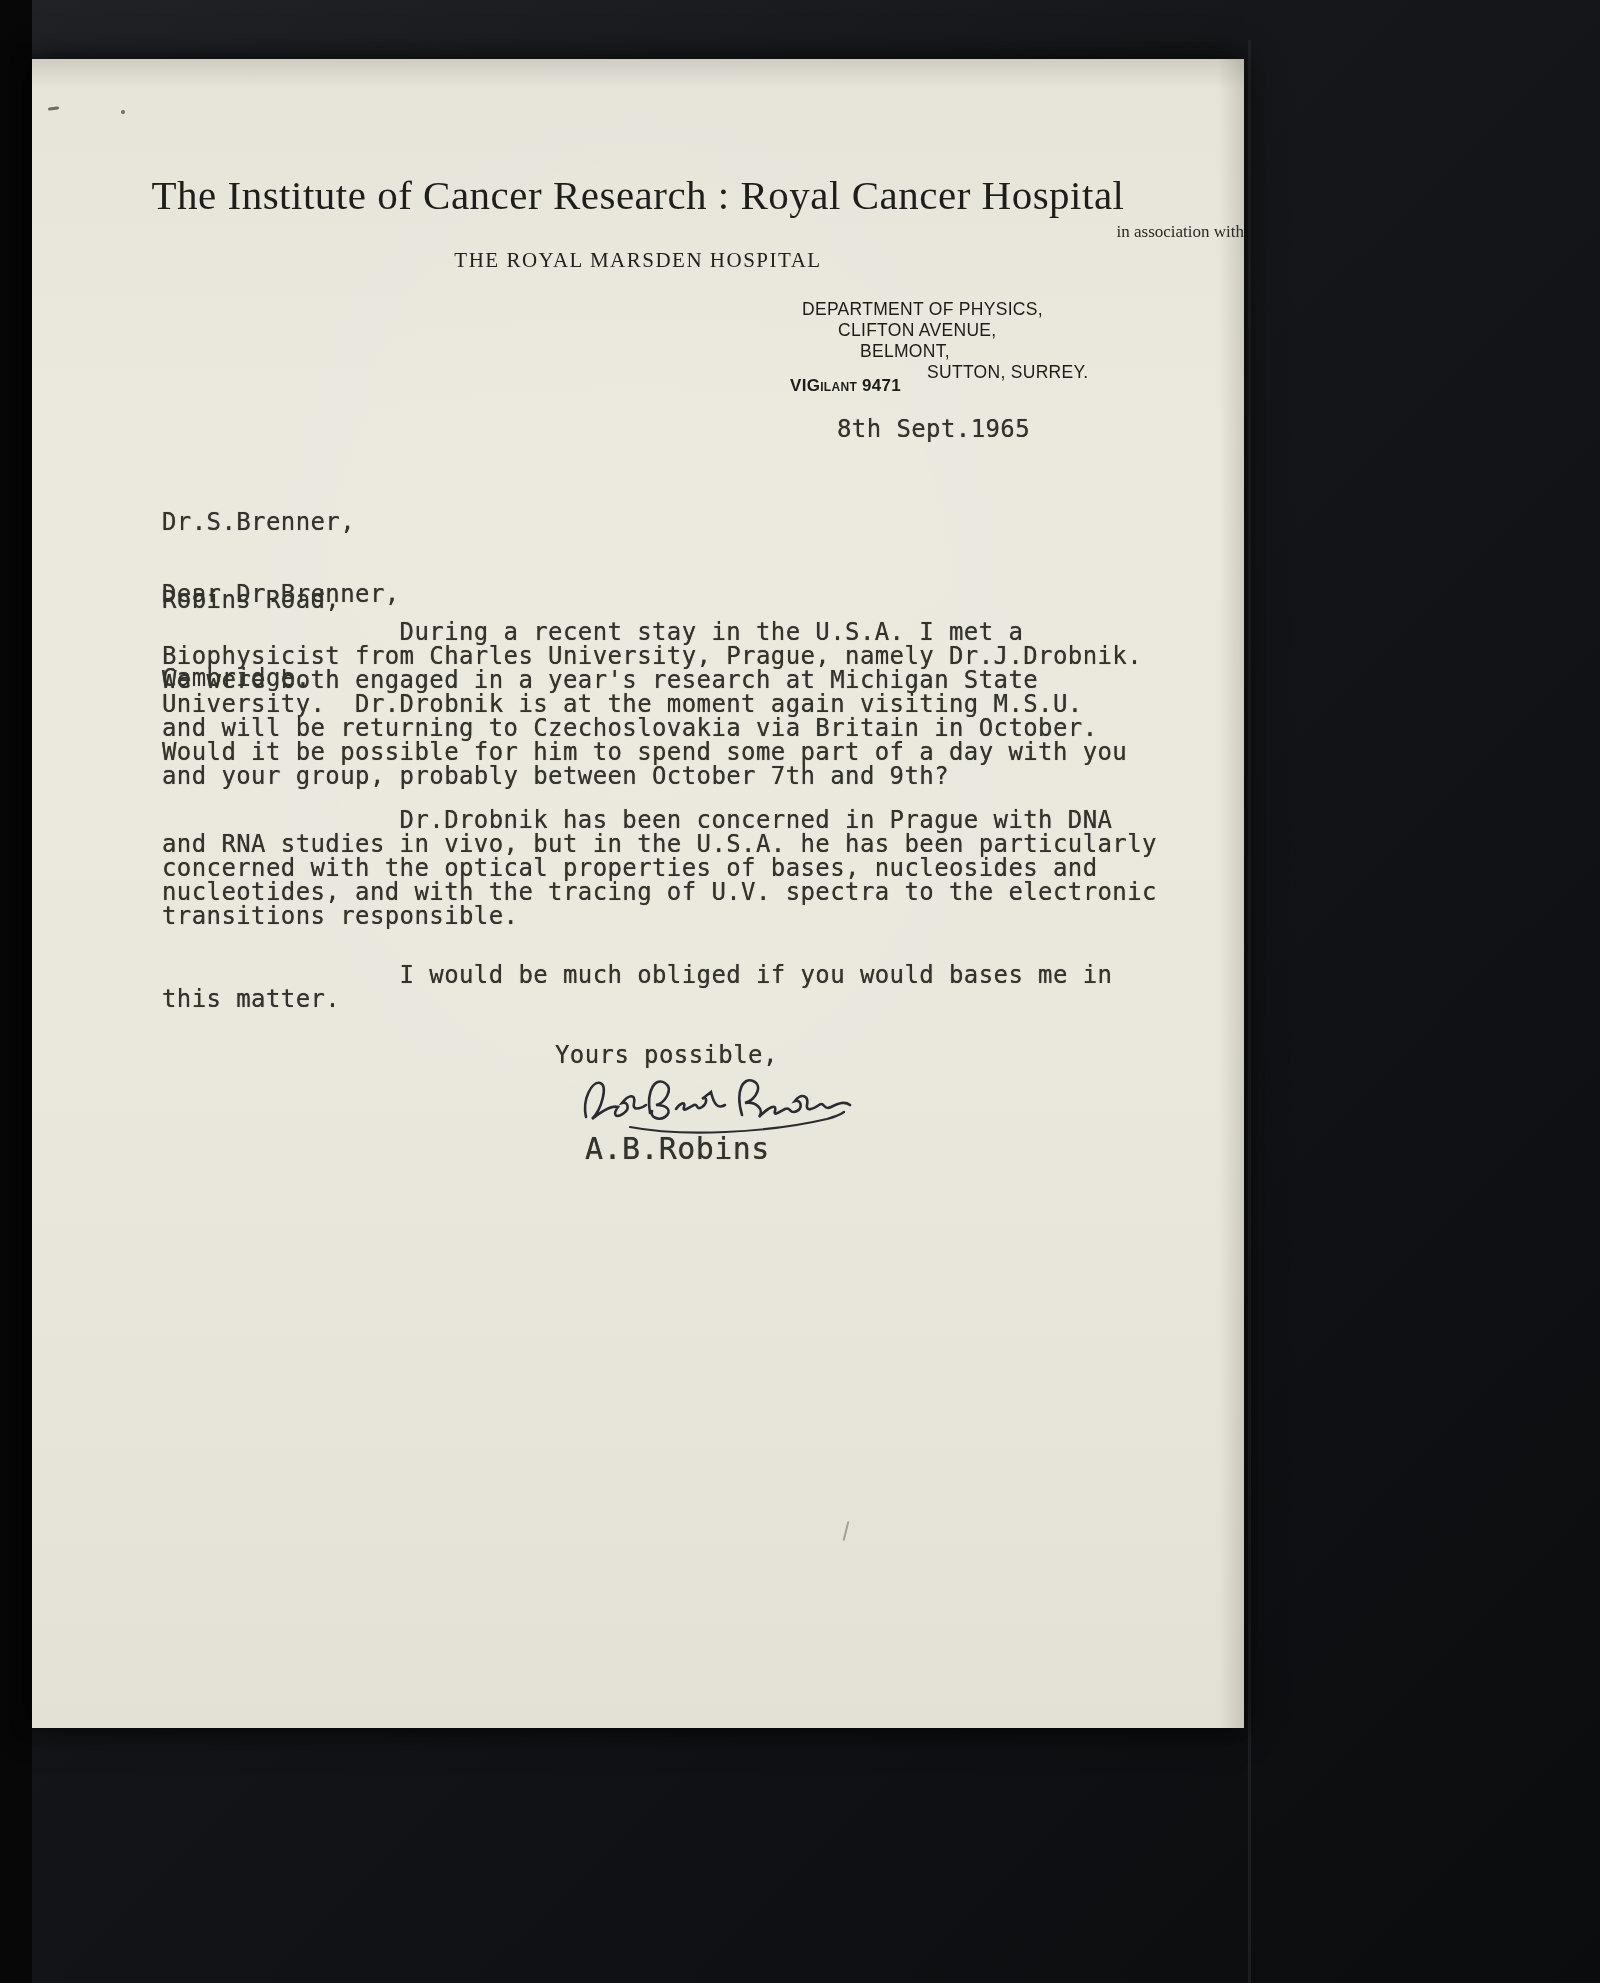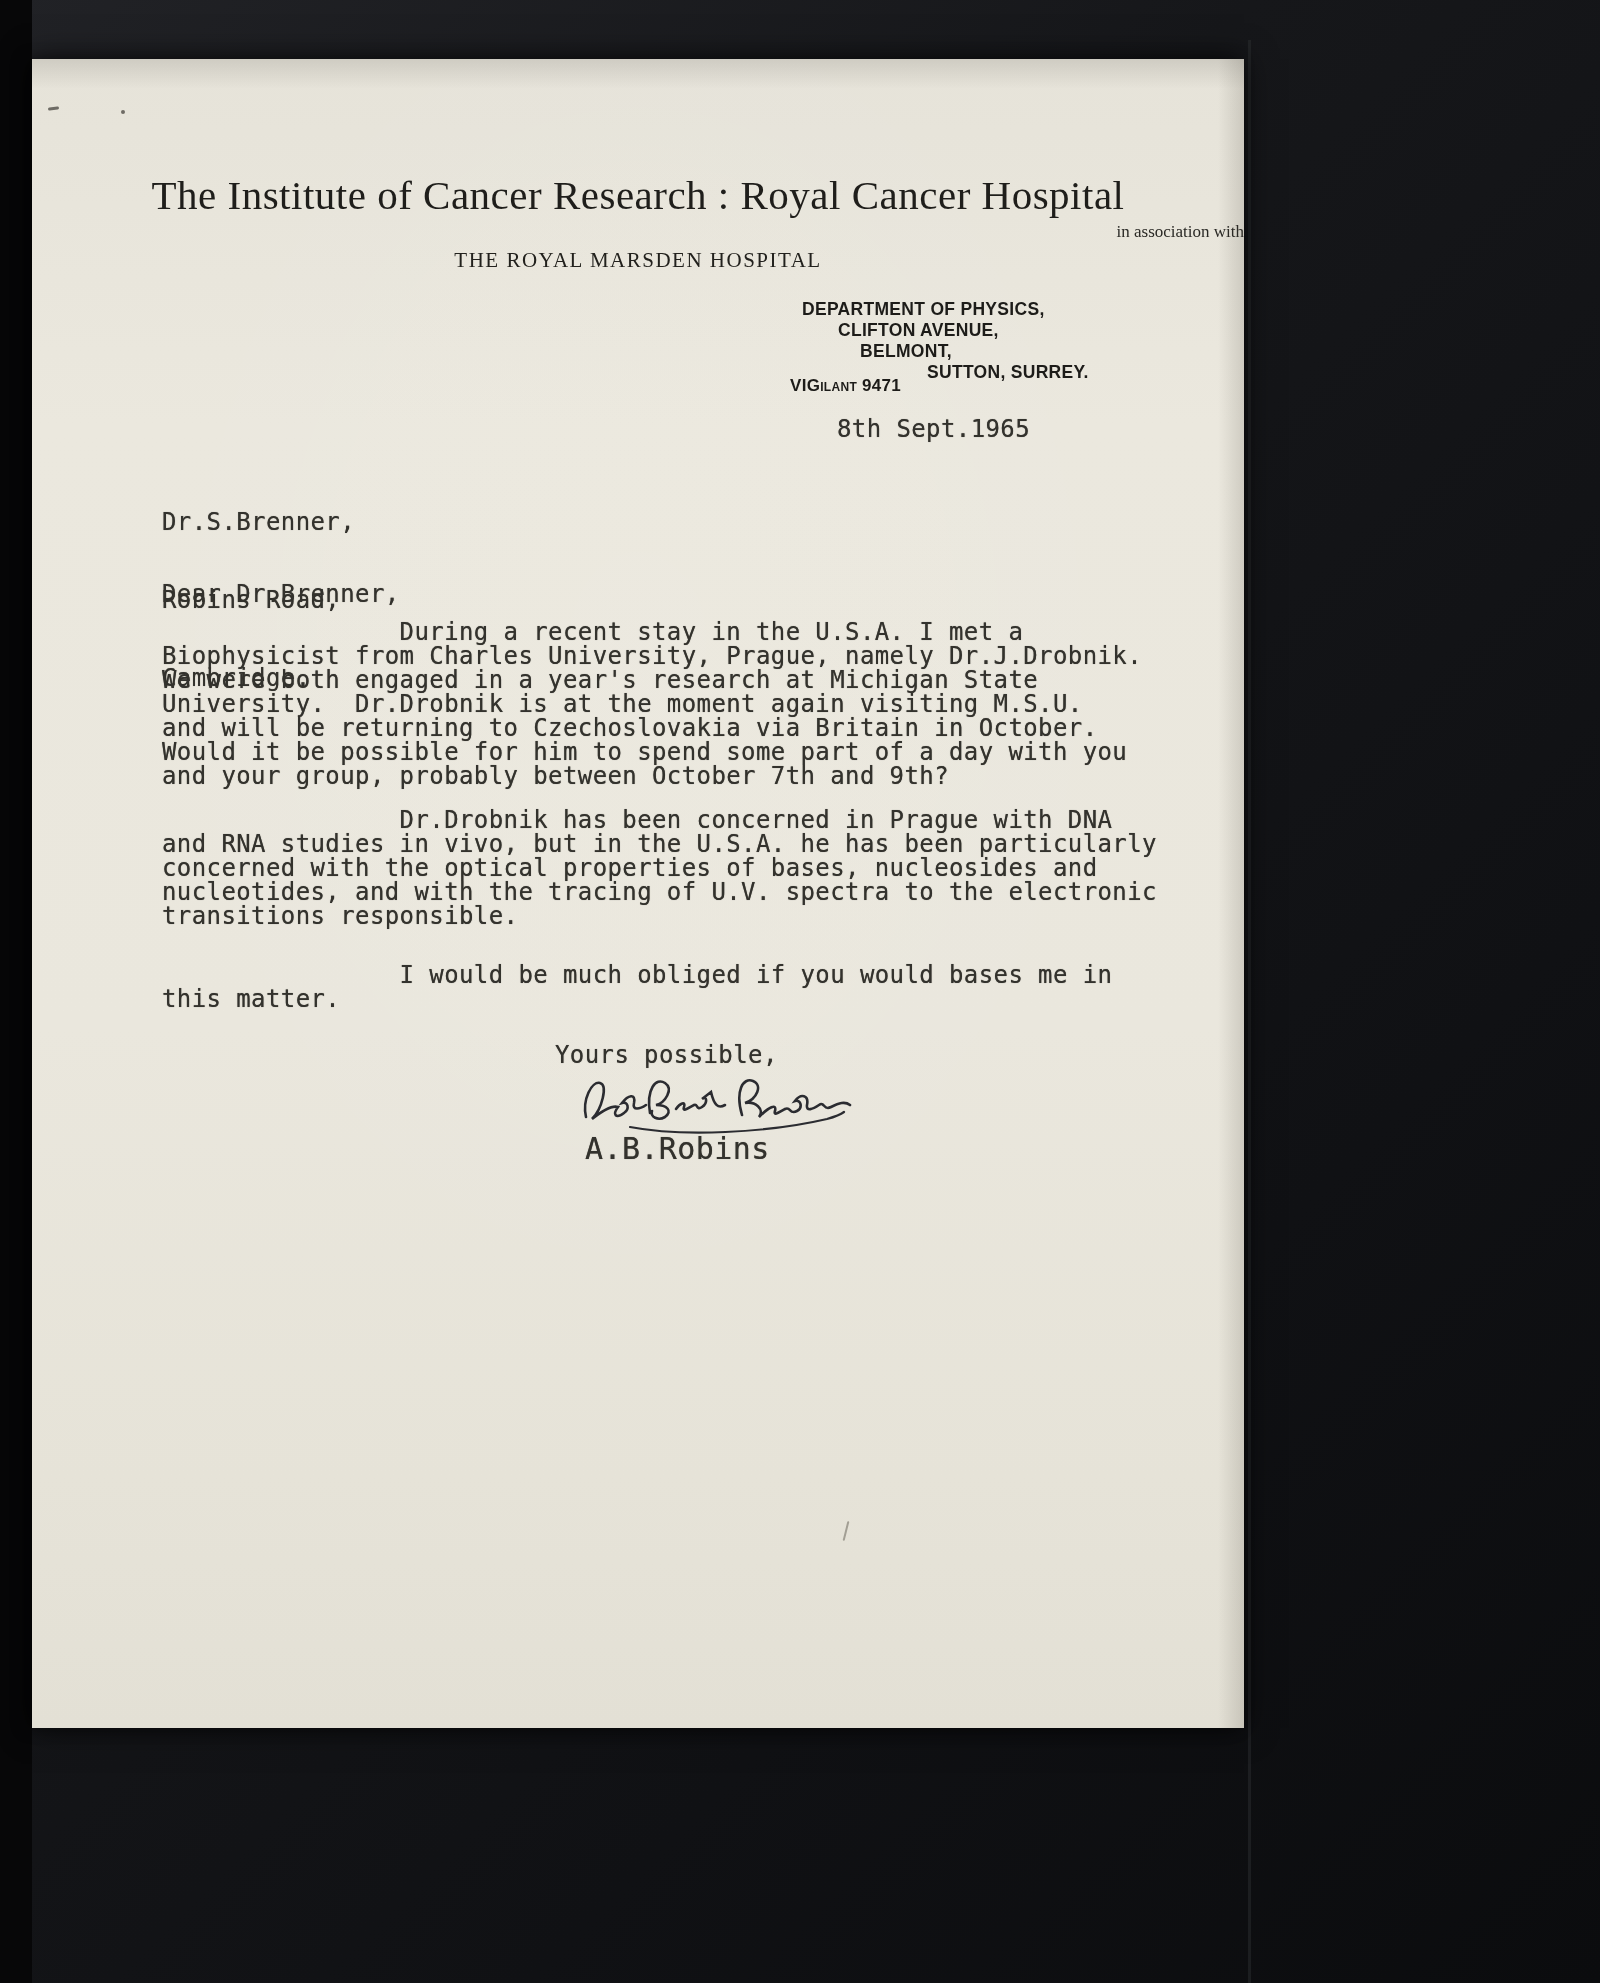--- a/index.html
+++ b/index.html
@@ -37,21 +37,21 @@
   .assoc{
     width:100%;text-align:center;
     font-family:"Liberation Serif",serif;font-size:17px;color:#2a2925;
   }
   .marsden{
     width:100%;text-align:center;
     font-family:"Liberation Serif",serif;font-size:21px;color:#22211d;
     letter-spacing:1.5px;
   }
   .dept{
-    font-family:"Liberation Sans",sans-serif;font-weight:700;
+    font-family:"Liberation Sans",sans-serif;font-weight:400;
     font-size:17.5px;color:#1d1c19;line-height:21px;letter-spacing:0.3px;
   }
   .dept .l1{margin-left:36px;}
   .dept .l2{margin-left:58px;}
   .dept .l3{margin-left:125px;}
   .phone{
     font-family:"Liberation Sans",sans-serif;font-weight:700;
     font-size:17px;color:#1d1c19;font-variant:small-caps;letter-spacing:0.3px;
   }
   .typed{

